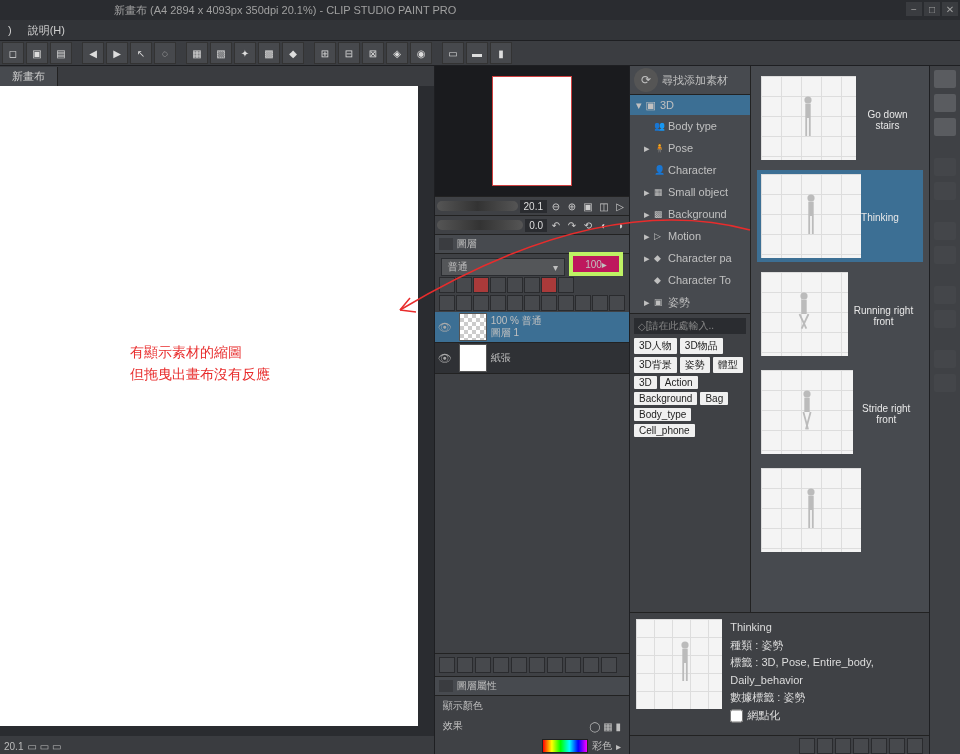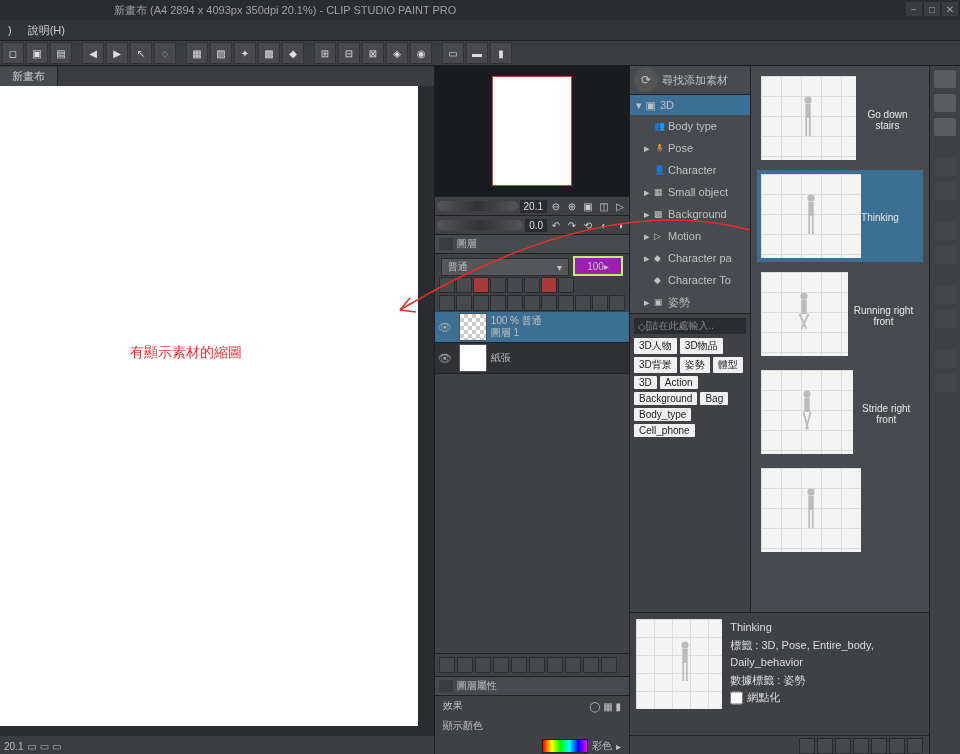--- a/index.html
+++ b/index.html
@@ -23,21 +23,21 @@
 .panel-header{height:18px;background:#474a4f;display:flex;align-items:center;padding:0 4px;font-size:10px;border-top:1px solid #222;border-bottom:1px solid #222}
 .panel-header .ph-icon{width:14px;height:12px;background:#3a3c40;margin-right:4px}
 .navigator{height:130px;background:#1a1b1e;display:flex;align-items:center;justify-content:center;position:relative}
 .nav-canvas{width:78px;height:108px;background:#fff;border:1px solid #d04040}
 .nav-strip{height:18px;display:flex;align-items:center;gap:2px;padding:0 2px;background:#3f4145;border-top:1px solid #222}
 .nav-zoom{background:#2a2c30;padding:1px 4px;color:#ddd;font-size:10px}
 .nav-ctrl{flex:1;height:10px;background:linear-gradient(90deg,#555 0%,#333 50%,#555 100%);border-radius:5px}
 .nav-icon{width:14px;height:14px;font-size:10px;display:flex;align-items:center;justify-content:center;color:#ccc;cursor:pointer}
 .layer-row1{height:22px;display:flex;align-items:flex-end;gap:4px;padding:0 6px}
 .dropdown{flex:1;height:16px;background:#545659;display:flex;align-items:center;justify-content:space-between;padding:0 6px;font-size:10px;border:1px solid #2a2c30}
-.opacity-box{width:46px;height:16px;background:#a21caf;display:flex;align-items:center;justify-content:center;font-size:10px;border:2px solid #bef264}
+.opacity-box{width:46px;height:16px;background:#be185d;display:flex;align-items:center;justify-content:center;font-size:10px;border:4px solid #bef264}
 .layer-icons{height:18px;display:flex;align-items:center;gap:1px;padding:0 4px}
 .licon{width:14px;height:14px;background:#47494d;border:1px solid #2a2b2e;cursor:pointer}
 .licon.red{background:#aa3a3a}
 .layer-list{background:#2f3135}
 .layer-item{height:30px;display:flex;align-items:center;border-bottom:1px solid #222}
 .layer-item.selected{background:#3c6f94}
 .layer-eye{width:20px;text-align:center;color:#aaa}
 .layer-thumb{width:26px;height:26px;background:#fff;margin:0 4px;border:1px solid #555}
 .layer-thumb.checker{background:repeating-conic-gradient(#ccc 0 25%,#fff 0 50%) 0 0/8px 8px}
 .layer-info{display:flex;flex-direction:column;font-size:10px;line-height:1.2}
@@ -128,20 +128,21 @@
 <div class="main">
 
   <div class="left">
     <div class="doc-tab">
       <div class="tab">新畫布</div>
     </div>
     <div class="canvas-area">
       <div class="canvas">
         <div class="annotation">
           <div>有顯示素材的縮圖</div>
+          <div>但拖曳出畫布沒有反應</div>
         </div>
       </div>
     </div>
     <div class="statusbar">
       <span>20.1</span>
       <span>▭ ▭ ▭</span>
     </div>
   </div>
 
   <svg class="arrow-annotation" width="400" height="140">
@@ -240,25 +241,25 @@
       <div class="licon"></div>
       <div class="licon"></div>
       <div class="licon"></div>
     </div>
 
     <div class="panel-header">
       <span class="ph-icon"></span>
       <span>圖層屬性</span>
     </div>
     <div class="prop-row">
+      <span>顯示顏色</span>
+    </div>
+    <div class="prop-row">
       <span>效果</span>
       <span>◯ ▦ ▮</span>
-    </div>
-    <div class="prop-row">
-      <span>顯示顏色</span>
     </div>
     <div class="prop-row">
       <span></span>
       <span style="display:flex;align-items:center;gap:4px">
         <span class="color-swatch"></span>
         <span>彩色</span>
         <span>▸</span>
       </span>
     </div>
   </div>
@@ -407,20 +408,21 @@
         <div class="grid"></div>
         <svg viewBox="0 0 20 50" style="position:absolute;left:40px;top:20px;width:18px;height:48px">
             <circle cx="10" cy="5" r="4" fill="#bbb"></circle>
             <rect x="7" y="9" width="6" height="16" fill="#bbb"></rect>
             <rect x="7" y="25" width="2" height="20" fill="#bbb"></rect>
             <rect x="11" y="25" width="2" height="20" fill="#bbb"></rect>
           </svg>
       </div>
       <div class="detail-info">
         <div>Thinking</div>
+        <div>種類 : 姿勢</div>
         <div>標籤 : 3D, Pose, Entire_body, Daily_behavior</div>
         <div>數據標籤 : 姿勢</div>
         <div class="detail-check">
             <input type="checkbox" style="">
             <span>網點化</span>
           </div>
       </div>
     </div>
     <div class="detail-bar">
       <div class="licon"></div>

